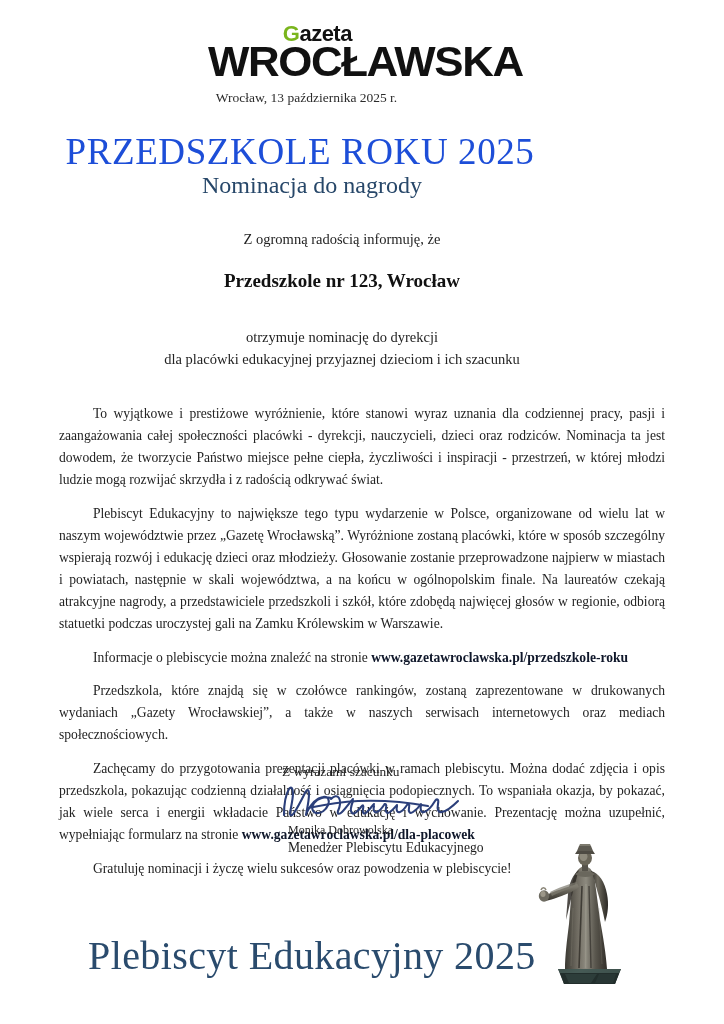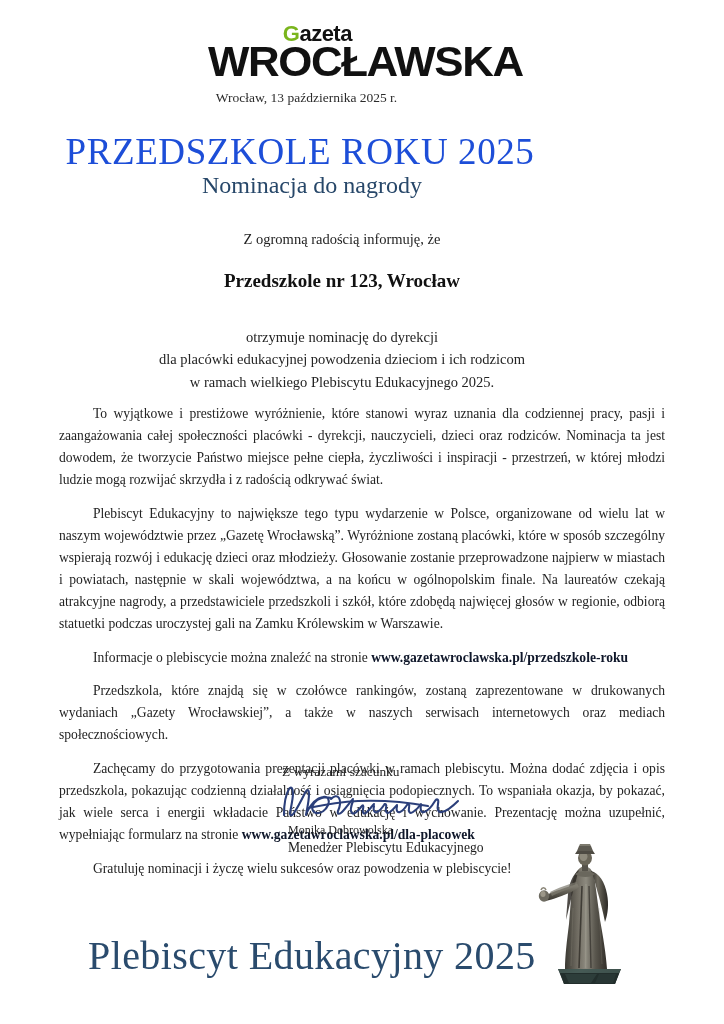--- a/index.html
+++ b/index.html
@@ -220,22 +220,21 @@
   <div class="dateline">Wrocław, 13 października 2025 r.</div>
 
   <h1 class="doc-title">PRZEDSZKOLE ROKU 2025</h1>
   <h2 class="doc-subtitle">Nominacja do nagrody</h2>
 
   <div class="intro">
     <p class="intro-lead">Z ogromną radością informuję, że</p>
     <p class="honoree">Przedszkole nr 123, Wrocław</p>
     <div class="intro-detail">
       <span>otrzymuje nominację do dyrekcji</span>
-      <span>dla placówki edukacyjnej powodzenia dzieciom i ich rodzicom</span>
-      <span>w ramach wielkiego Plebiscytu Edukacyjnego 2025.</span>
+      <span>dla placówki edukacyjnej przyjaznej dzieciom i ich szacunku</span>
     </div>
   </div>
 
   <div class="body-copy">
     <p>To wyjątkowe i prestiżowe wyróżnienie, które stanowi wyraz uznania dla codziennej pracy, pasji i zaangażowania całej społeczności placówki - dyrekcji, nauczycieli, dzieci oraz rodziców. Nominacja ta jest dowodem, że tworzycie Państwo miejsce pełne ciepła, życzliwości i inspiracji - przestrzeń, w której młodzi ludzie mogą rozwijać skrzydła i z radością odkrywać świat.</p>
     <p>Plebiscyt Edukacyjny to największe tego typu wydarzenie w Polsce, organizowane od wielu lat w naszym województwie przez „Gazetę Wrocławską”. Wyróżnione zostaną placówki, które w sposób szczególny wspierają rozwój i edukację dzieci oraz młodzieży. Głosowanie zostanie przeprowadzone najpierw w miastach i powiatach, następnie w skali województwa, a na końcu w ogólnopolskim finale. Na laureatów czekają atrakcyjne nagrody, a przedstawiciele przedszkoli i szkół, które zdobędą najwięcej głosów w regionie, odbiorą statuetki podczas uroczystej gali na Zamku Królewskim w Warszawie.</p>
     <p class="tight"><span>Informacje o plebiscycie można znaleźć na stronie </span><a class="link" href="#">www.gazetawroclawska.pl/przedszkole-roku</a></p>
     <p>Przedszkola, które znajdą się w czołówce rankingów, zostaną zaprezentowane w drukowanych wydaniach „Gazety Wrocławskiej”, a także w naszych serwisach internetowych oraz mediach społecznościowych.</p>
     <p><span>Zachęcamy do przygotowania prezentacji placówki w ramach plebiscytu. Można dodać zdjęcia i opis przedszkola, pokazując codzienną działalność i osiągnięcia podopiecznych. To wspaniała okazja, by pokazać, jak wiele serca i energii wkładacie Państwo w edukację i wychowanie. Prezentację można uzupełnić, wypełniając formularz na stronie </span><a class="link" href="#">www.gazetawroclawska.pl/dla-placowek</a></p>
     <p>Gratuluję nominacji i życzę wielu sukcesów oraz powodzenia w plebiscycie!</p>

